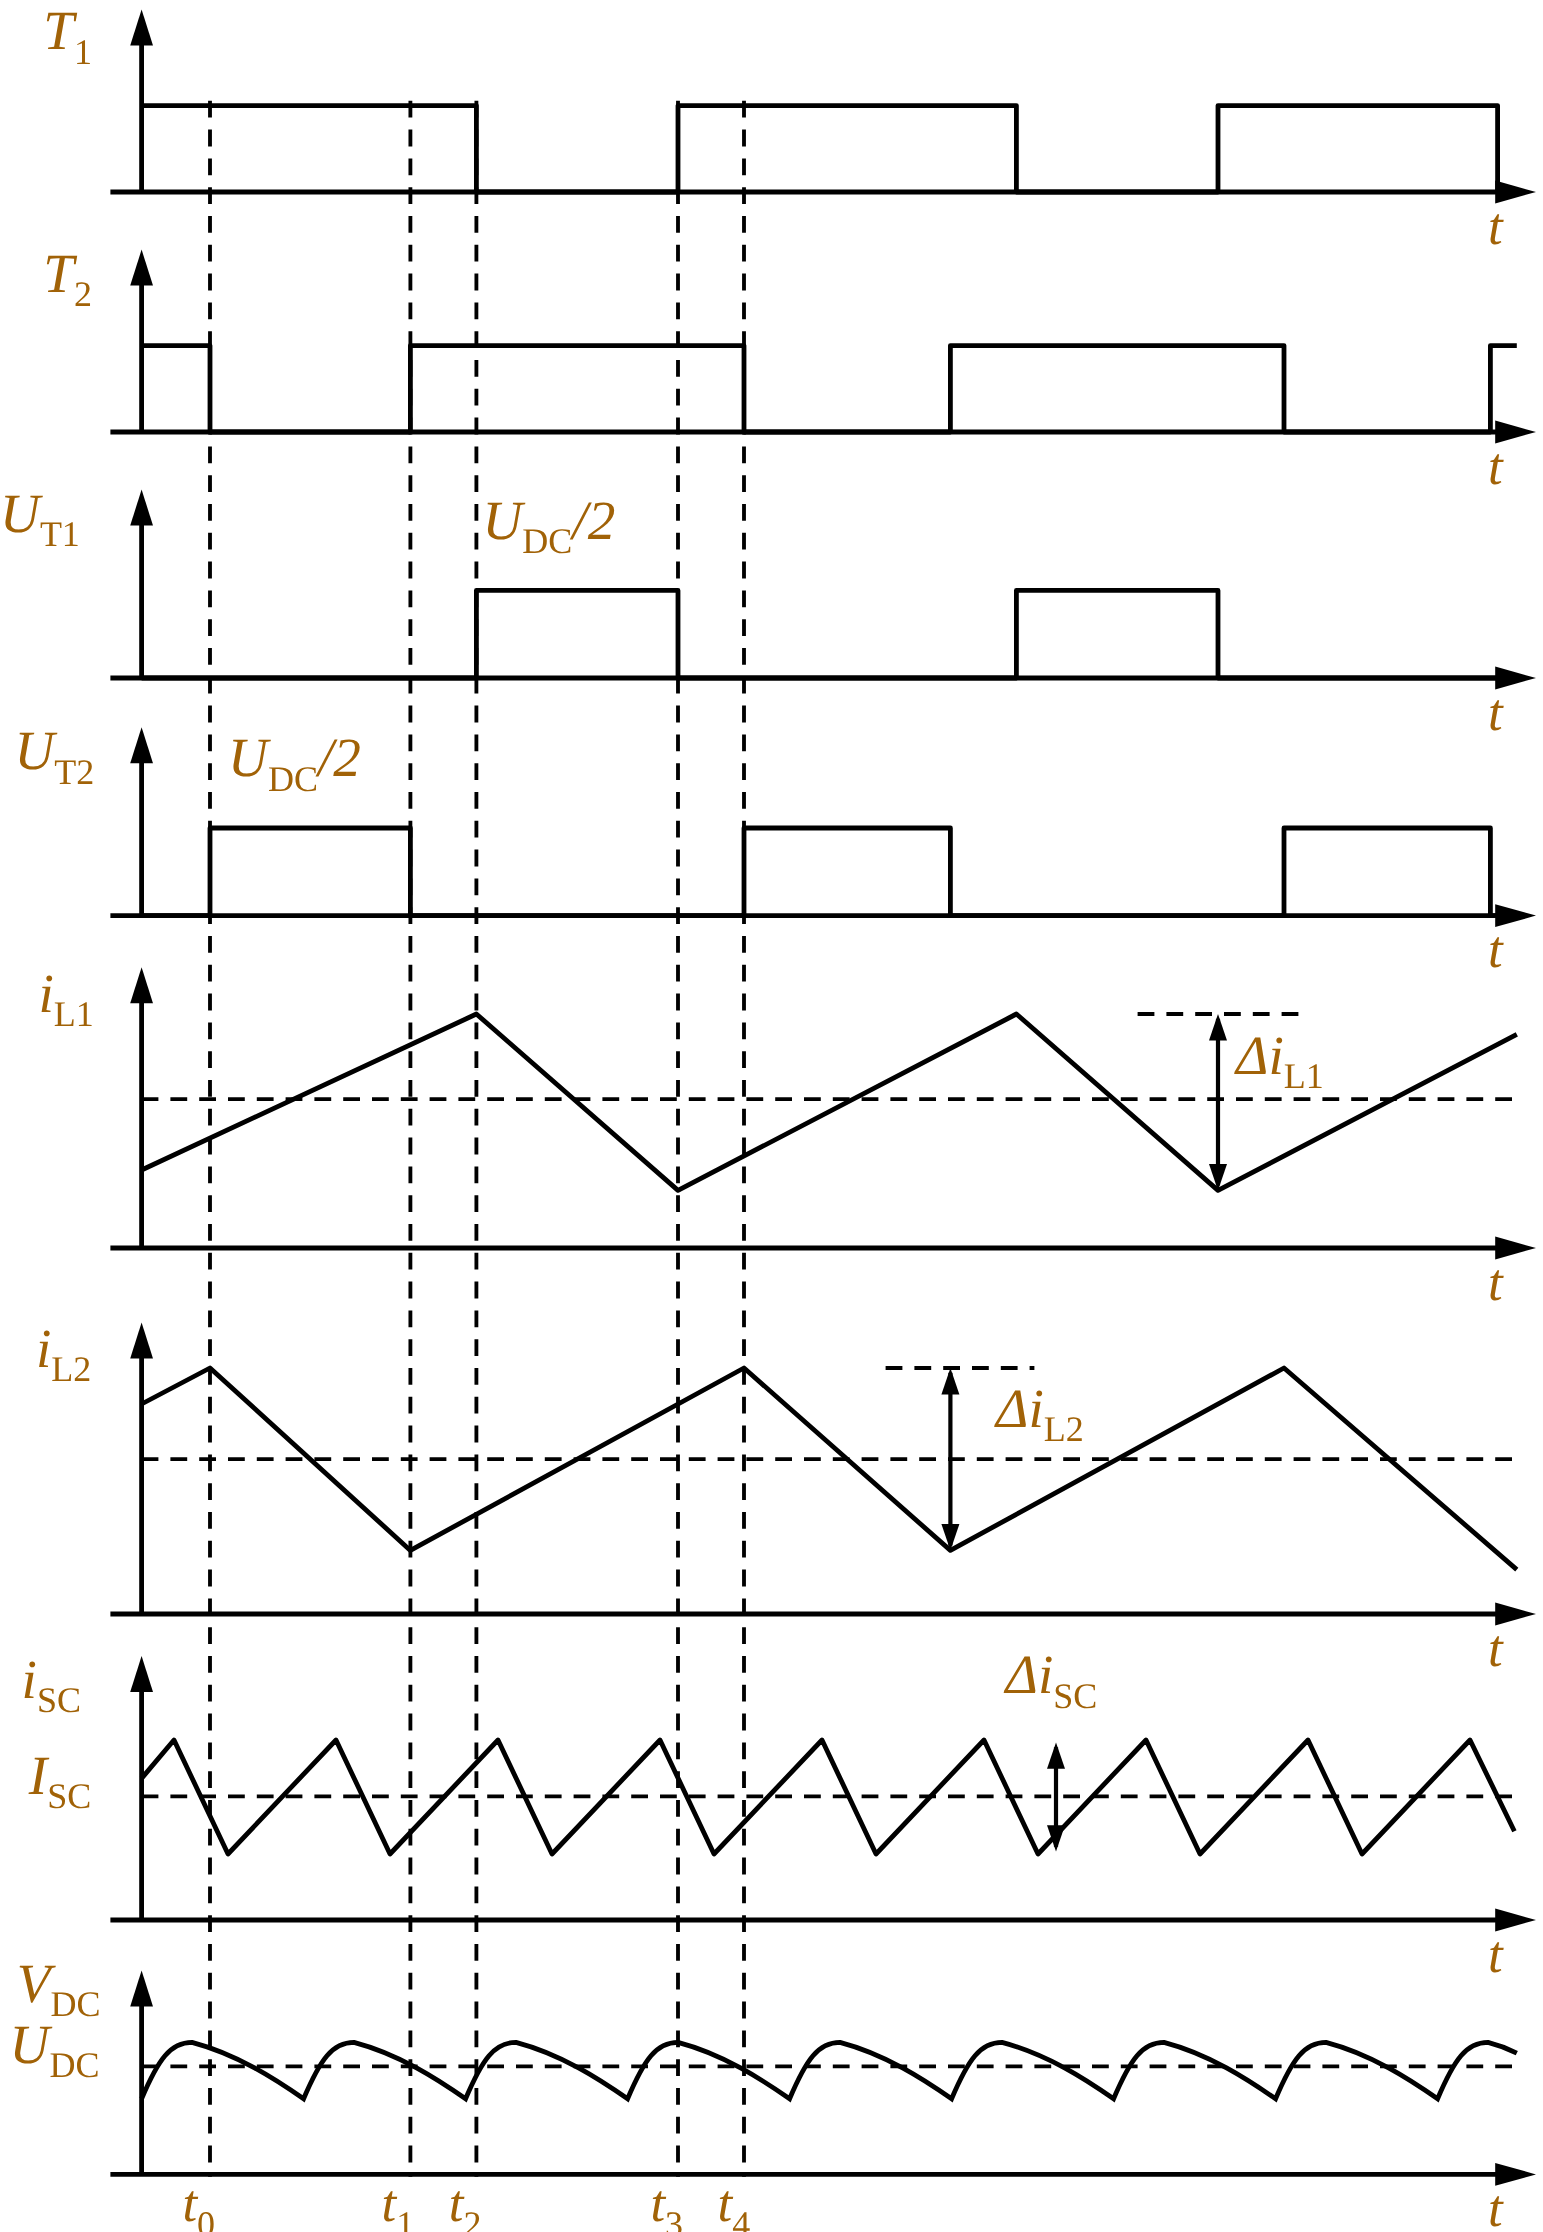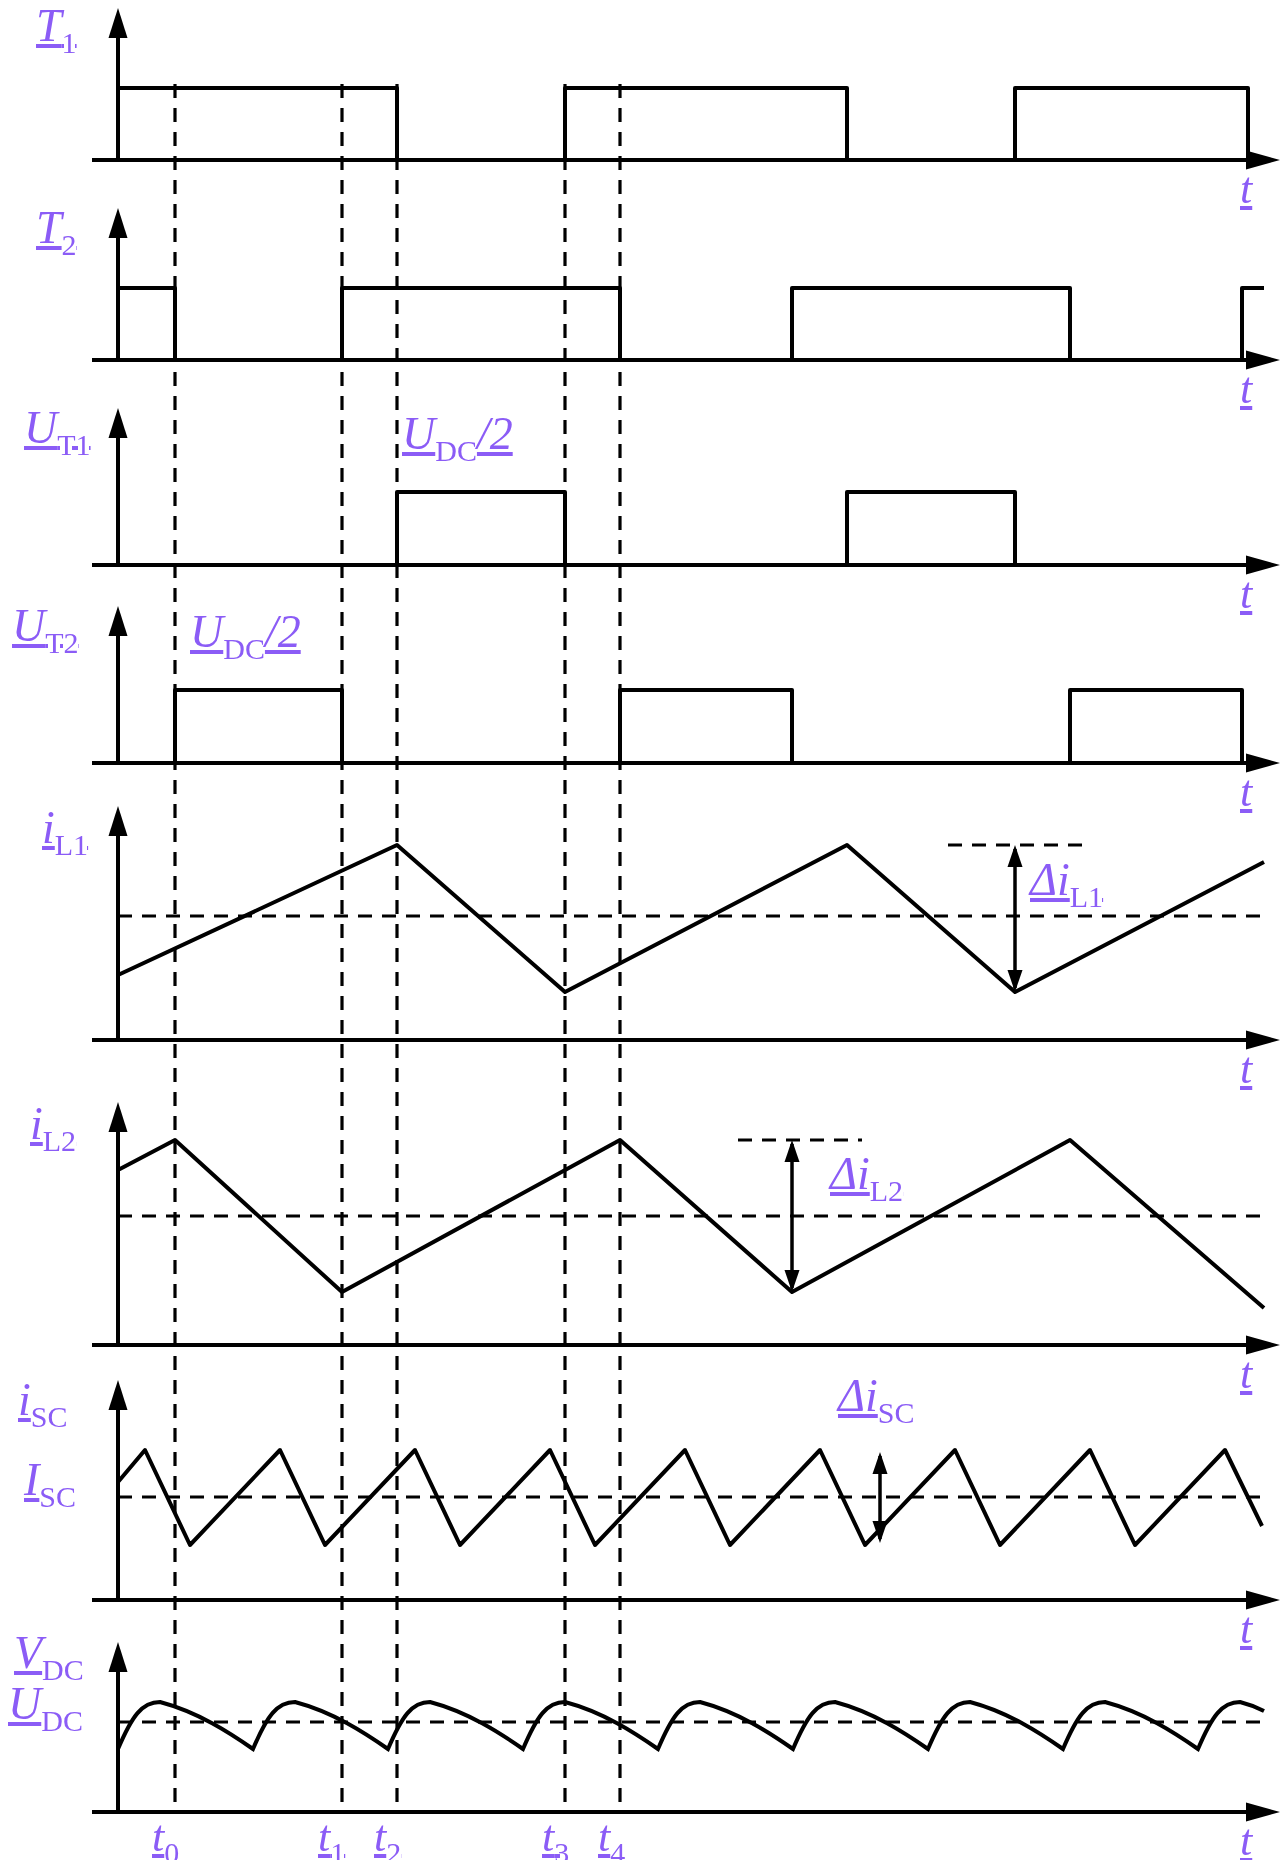--- a/index.html
+++ b/index.html
@@ -10,23 +10,22 @@
     font-family:"Liberation Serif", serif;
     overflow:hidden;
   }
   #fig svg{position:absolute;left:0;top:0;}
   .lbl{
     position:absolute;
     font-family:"Liberation Serif", serif;
     font-style:italic;
     font-size:46px;
     line-height:1.05;
-    color:#8b5cf6;
+    color:#a16207;
     white-space:nowrap;
-    text-decoration:underline;
   }
   .lbl .sub{
     font-style:normal;
     font-size:30px;
     vertical-align:-12px;
   }
   .lbl .sfx{font-size:46px;}
   .lbl.tl{font-size:44px;}
 </style>
 </head>
@@ -92,23 +91,23 @@
       <polygon points="792,1140 784.5,1162 799.5,1162" fill="#000000"></polygon>
       <polygon points="792,1292 784.5,1270 799.5,1270" fill="#000000"></polygon>
       <line x1="880" y1="1456" x2="880" y2="1539" stroke="#000000" stroke-width="3.5"></line>
       <polygon points="880,1452 872.5,1474 887.5,1474" fill="#000000"></polygon>
       <polygon points="880,1543 872.5,1521 887.5,1521" fill="#000000"></polygon>
       <path d="M 118 1749 C 132 1716 142 1702 160 1702 C 198 1712 230 1733 253 1749 C 267 1716 277 1702 295 1702 C 333 1712 365 1733 388 1749 C 402 1716 412 1702 430 1702 C 468 1712 500 1733 523 1749 C 537 1716 547 1702 565 1702 C 603 1712 635 1733 658 1749 C 672 1716 682 1702 700 1702 C 738 1712 770 1733 793 1749 C 807 1716 817 1702 835 1702 C 873 1712 905 1733 928 1749 C 942 1716 952 1702 970 1702 C 1008 1712 1040 1733 1063 1749 C 1077 1716 1087 1702 1105 1702 C 1143 1712 1175 1733 1198 1749 C 1212 1716 1222 1702 1240 1702 C 1248 1704 1256 1707 1264 1711" fill="none" stroke="#000000" stroke-width="4"></path>
     </svg>
 
   <div class="lbl" style="left:36px;top:2px"><span>T</span><span class="sub">1</span></div>
   <div class="lbl" style="left:36px;top:204px"><span>T</span><span class="sub">2</span></div>
-  <div class="lbl" style="left:24px;top:404px"><span>U</span><span class="sub">T1</span></div>
+  <div class="lbl" style="left:0;top:404px"><span>U</span><span class="sub">T1</span></div>
   <div class="lbl" style="left:12px;top:602px"><span>U</span><span class="sub">T2</span></div>
-  <div class="lbl" style="left:42px;top:804px"><span>i</span><span class="sub">L1</span></div>
+  <div class="lbl" style="left:32px;top:804px"><span>i</span><span class="sub">L1</span></div>
   <div class="lbl" style="left:30px;top:1100px"><span>i</span><span class="sub">L2</span></div>
   <div class="lbl" style="left:18px;top:1376px"><span>i</span><span class="sub">SC</span></div>
   <div class="lbl" style="left:24px;top:1456px"><span>I</span><span class="sub">SC</span></div>
   <div class="lbl" style="left:8px;top:1680px"><span>U</span><span class="sub">DC</span></div>
   <div class="lbl" style="left:14px;top:1629px"><span>V</span><span class="sub">DC</span></div>
 
   <div class="lbl" style="left:402px;top:410px"><span>U</span><span class="sub">DC</span><span class="sfx">/2</span></div>
   <div class="lbl" style="left:190px;top:608px"><span>U</span><span class="sub">DC</span><span class="sfx">/2</span></div>
 
   <div class="lbl" style="left:1030px;top:856px"><span>Δi</span><span class="sub">L1</span></div>

